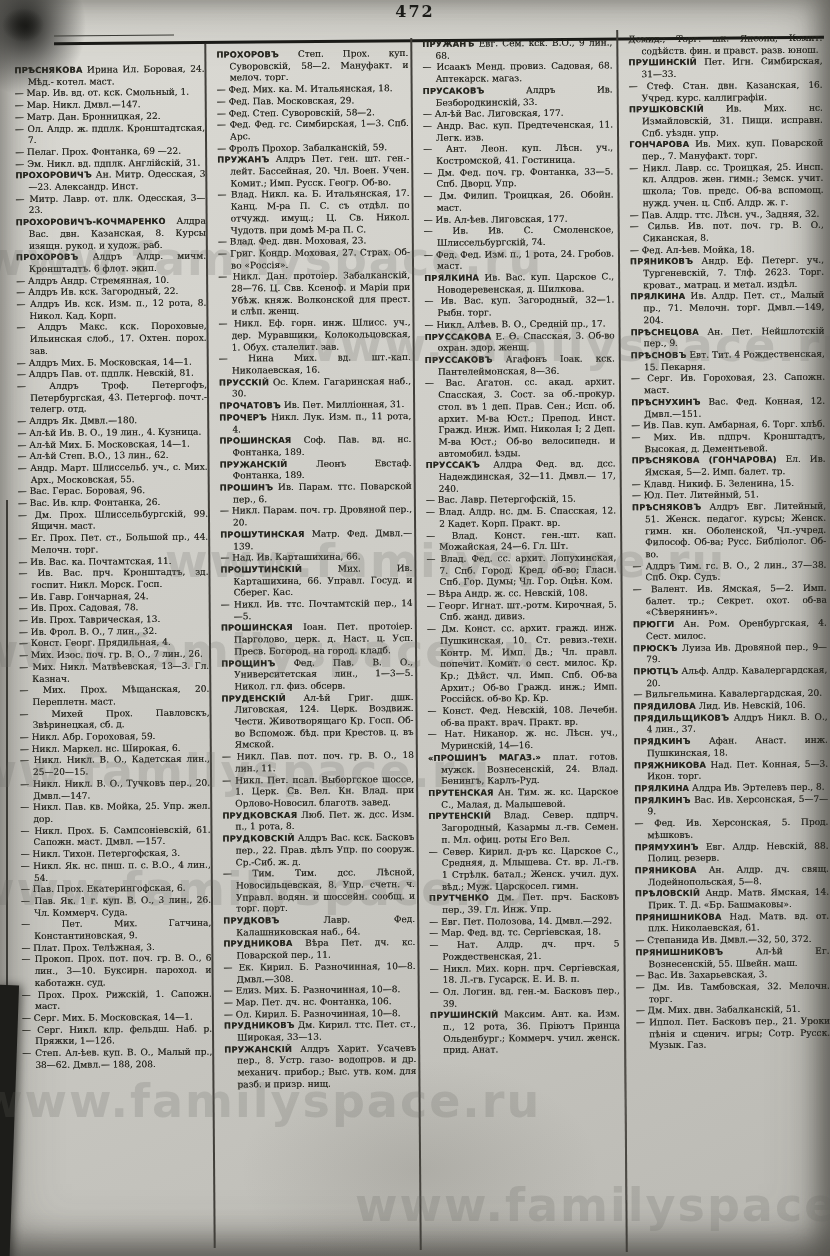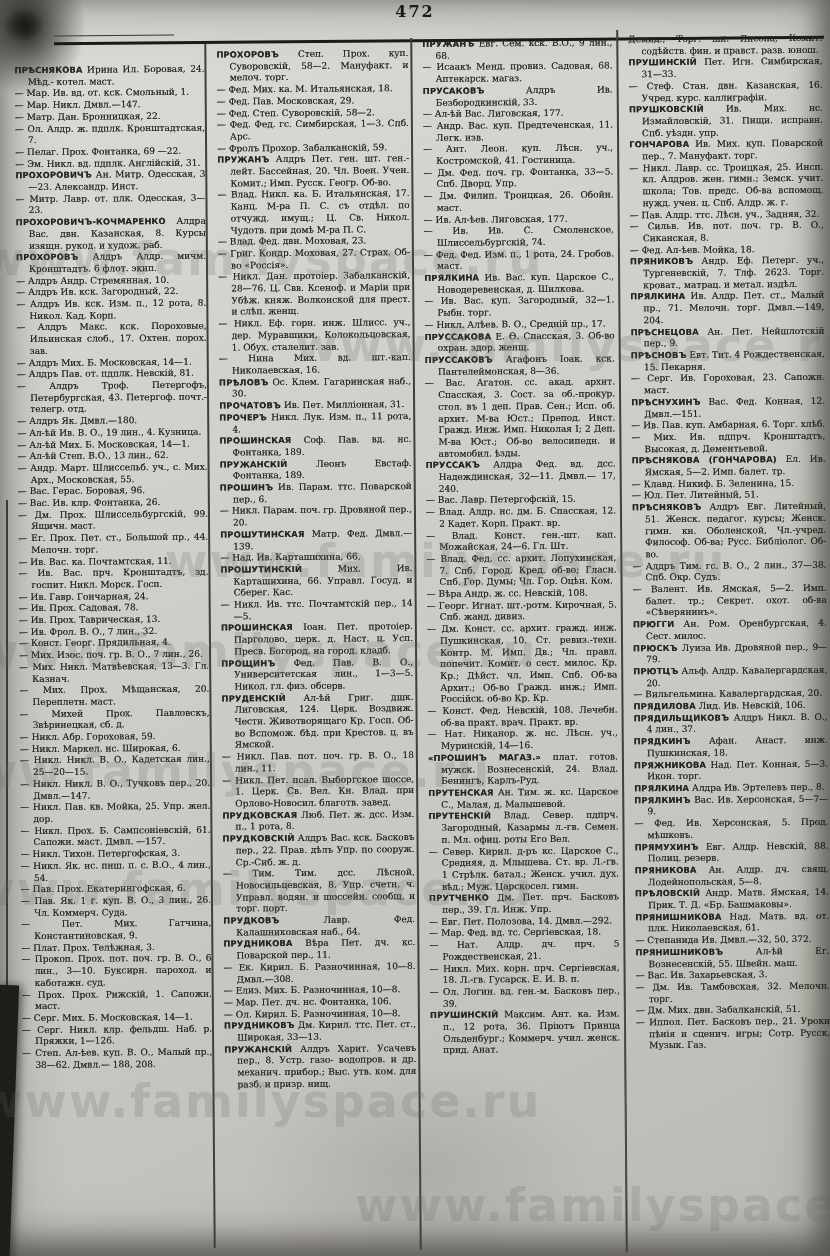--- a/index.html
+++ b/index.html
@@ -118,21 +118,21 @@
         <div class="entry">— Фед. Степ. Суворовскій, 58—2.</div>
         <div class="entry">— Фед. Фед. гс. Симбирская, 1—3. Спб. Арс.</div>
         <div class="entry">— Фролъ Прохор. Забалканскій, 59.</div>
         <div class="entry head"><b>ПРУЖАНЪ</b> Алдръ Пет. ген. шт. ген.-лейт. Бассейная, 20. Чл. Воен. Учен. Комит.; Имп. Русск. Геогр. Об-во.</div>
         <div class="entry">— Влад. Никл. ка. Б. Итальянская, 17. Канц. М-ра П. С. съ отдѣл. по отчужд. имущ.; Ц. Св. Никол. Чудотв. при домѣ М-ра П. С.</div>
         <div class="entry">— Влад. Фед. двн. Моховая, 23.</div>
         <div class="entry">— Григ. Кондр. Моховая, 27. Страх. Об-во «Россія».</div>
         <div class="entry">— Никл. Дан. протоіер. Забалканскій, 28—76. Ц. Свв. Ксеноф. и Маріи при Убѣж. княж. Волконской для прест. и слѣп. женщ.</div>
         <div class="entry">— Никл. Еф. горн. инж. Шлисс. уч., дер. Муравшики, Колокольцовская, 1. Обух. сталелит. зав.</div>
         <div class="entry">— Нина Мих. вд. шт.-кап. Николаевская, 16.</div>
-        <div class="entry head"><b>ПРѢЛОВЪ</b> Ос. Клем. Гагаринская наб., 30.</div>
+        <div class="entry head"><b>ПРУССКІЙ</b> Ос. Клем. Гагаринская наб., 30.</div>
         <div class="entry head"><b>ПРОЧАТОВЪ</b> Ив. Пет. Милліонная, 31.</div>
         <div class="entry head"><b>ПРОЧЕРЪ</b> Никл. Лук. Изм. п., 11 рота, 4.</div>
         <div class="entry head"><b>ПРОШИНСКАЯ</b> Соф. Пав. вд. нс. Фонтанка, 189.</div>
         <div class="entry head"><b>ПРУЖАНСКІЙ</b> Леонъ Евстаф. Фонтанка, 189.</div>
         <div class="entry head"><b>ПРОШИНЪ</b> Ив. Парам. ттс. Поварской пер., 6.</div>
         <div class="entry">— Никл. Парам. поч. гр. Дровяной пер., 20.</div>
         <div class="entry head"><b>ПРОШУТИНСКАЯ</b> Матр. Фед. Дмвл.—139.</div>
         <div class="entry">— Над. Ив. Карташихина, 66.</div>
         <div class="entry head"><b>ПРОШУТИНСКІЙ</b> Мих. Ив. Карташихина, 66. Управл. Госуд. и Сберег. Кас.</div>
         <div class="entry">— Никл. Ив. ттс. Почтамтскій пер., 14—5.</div>

